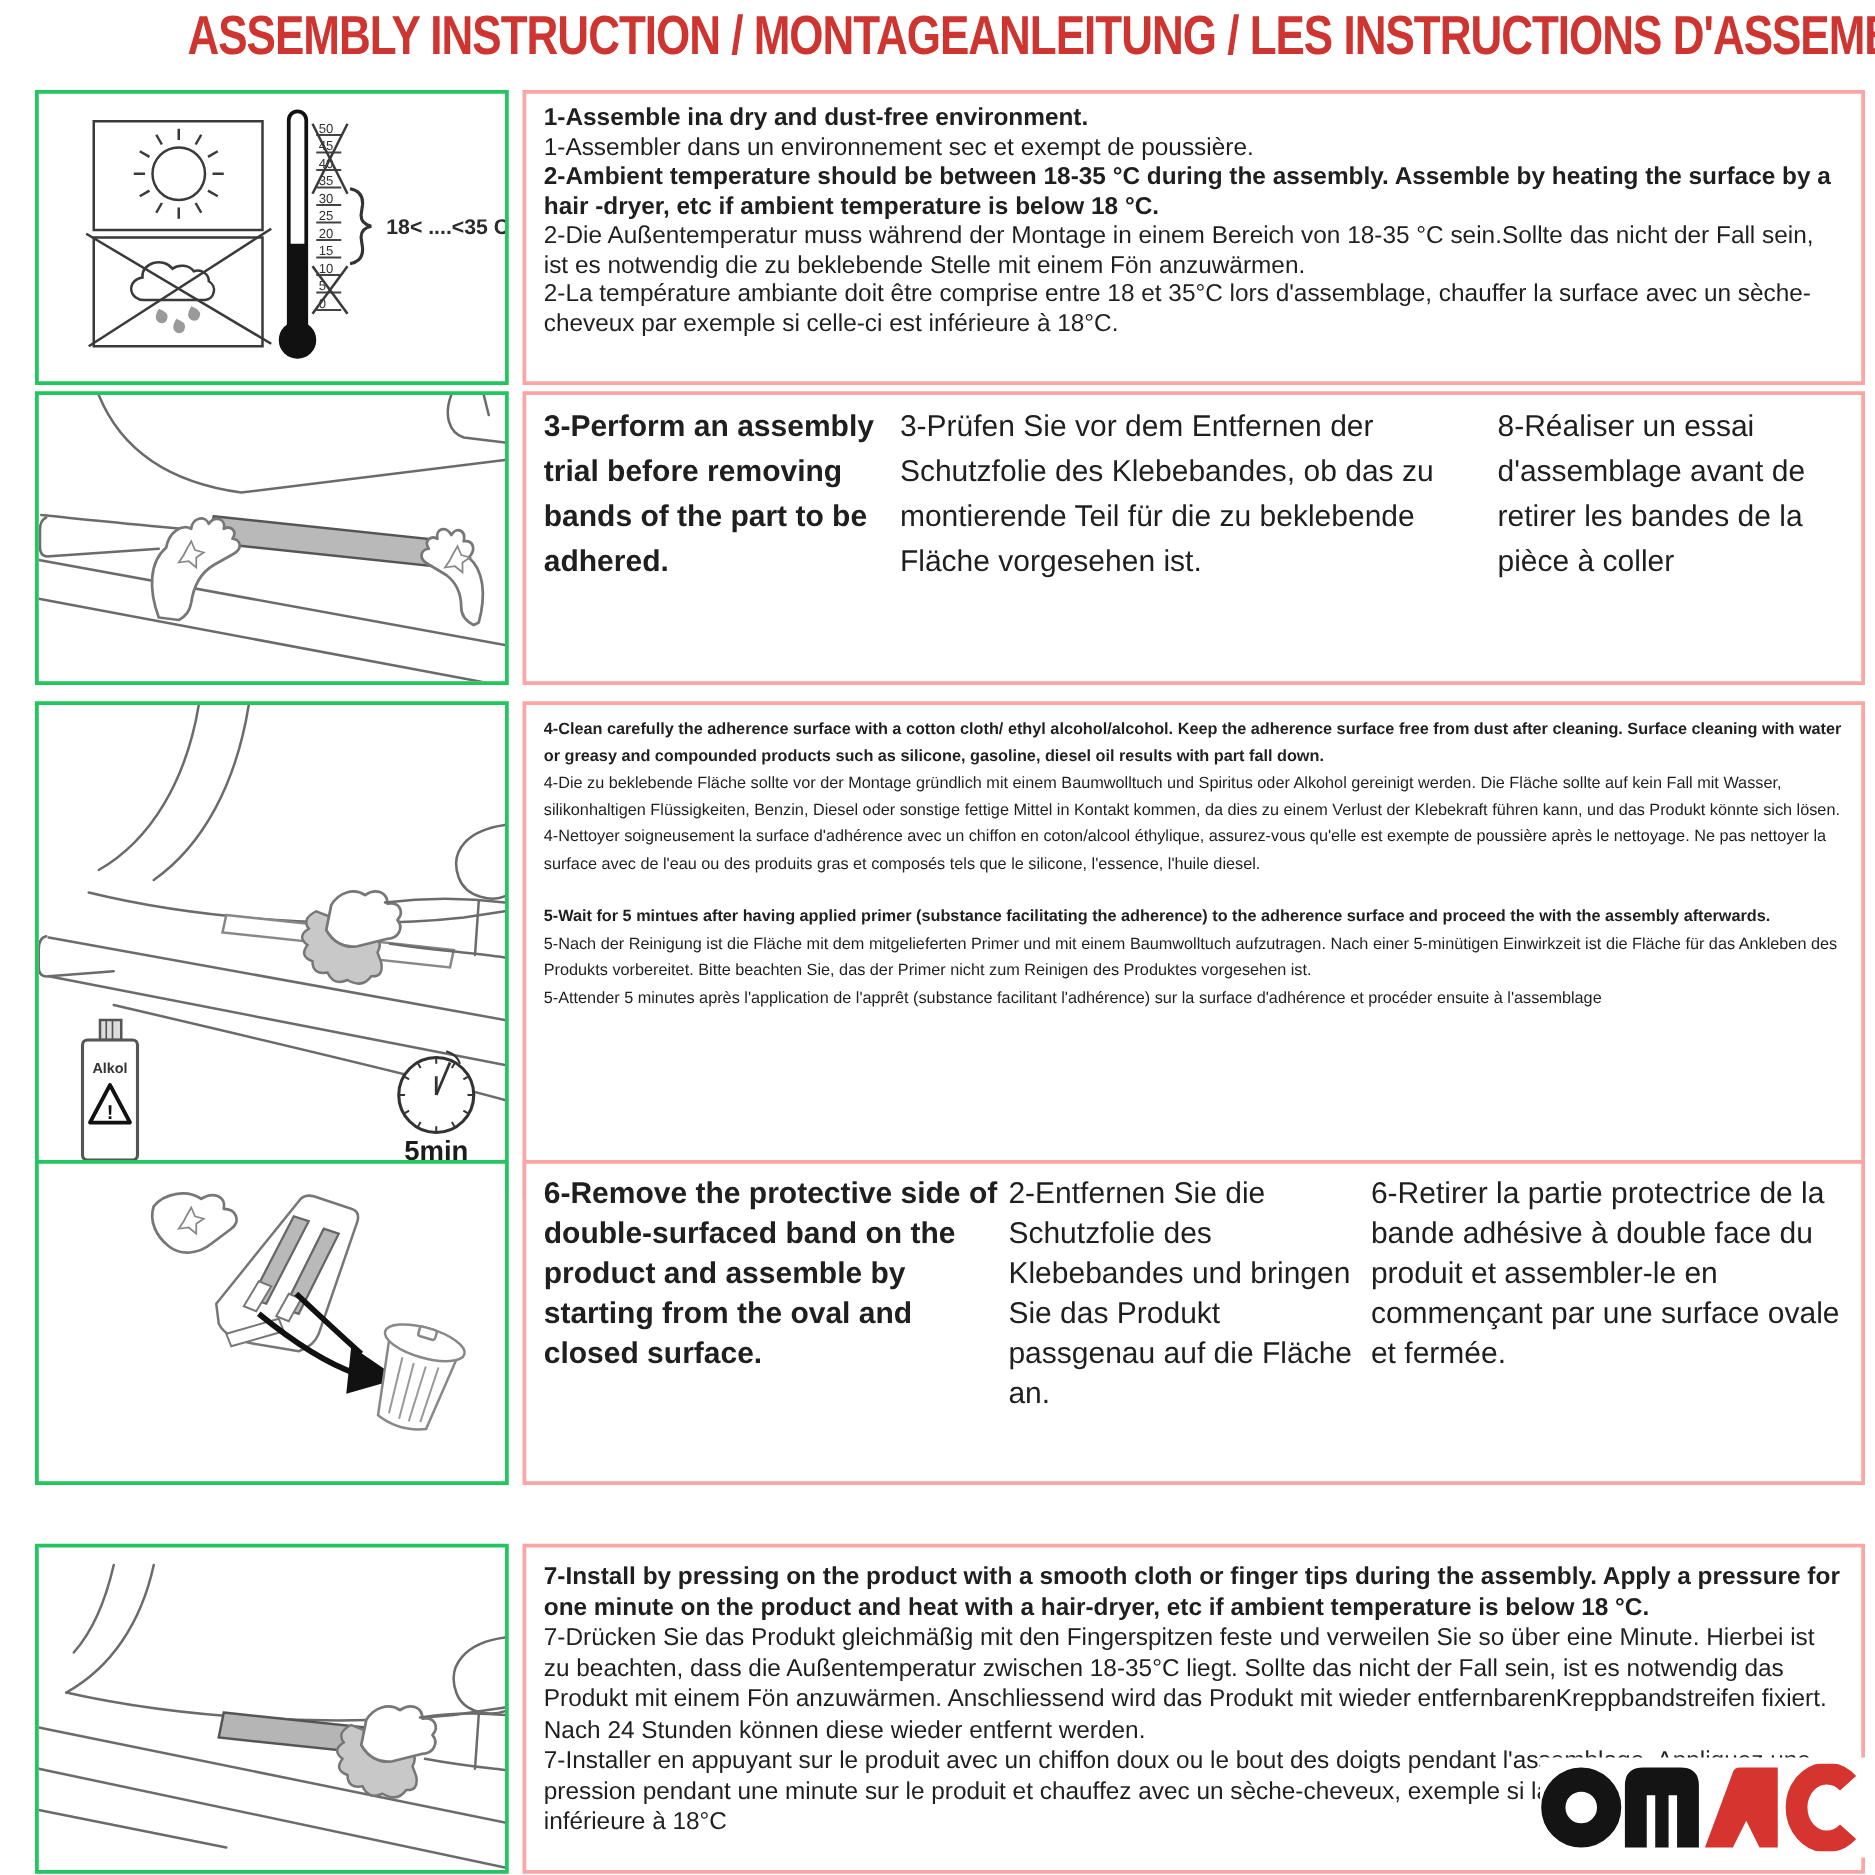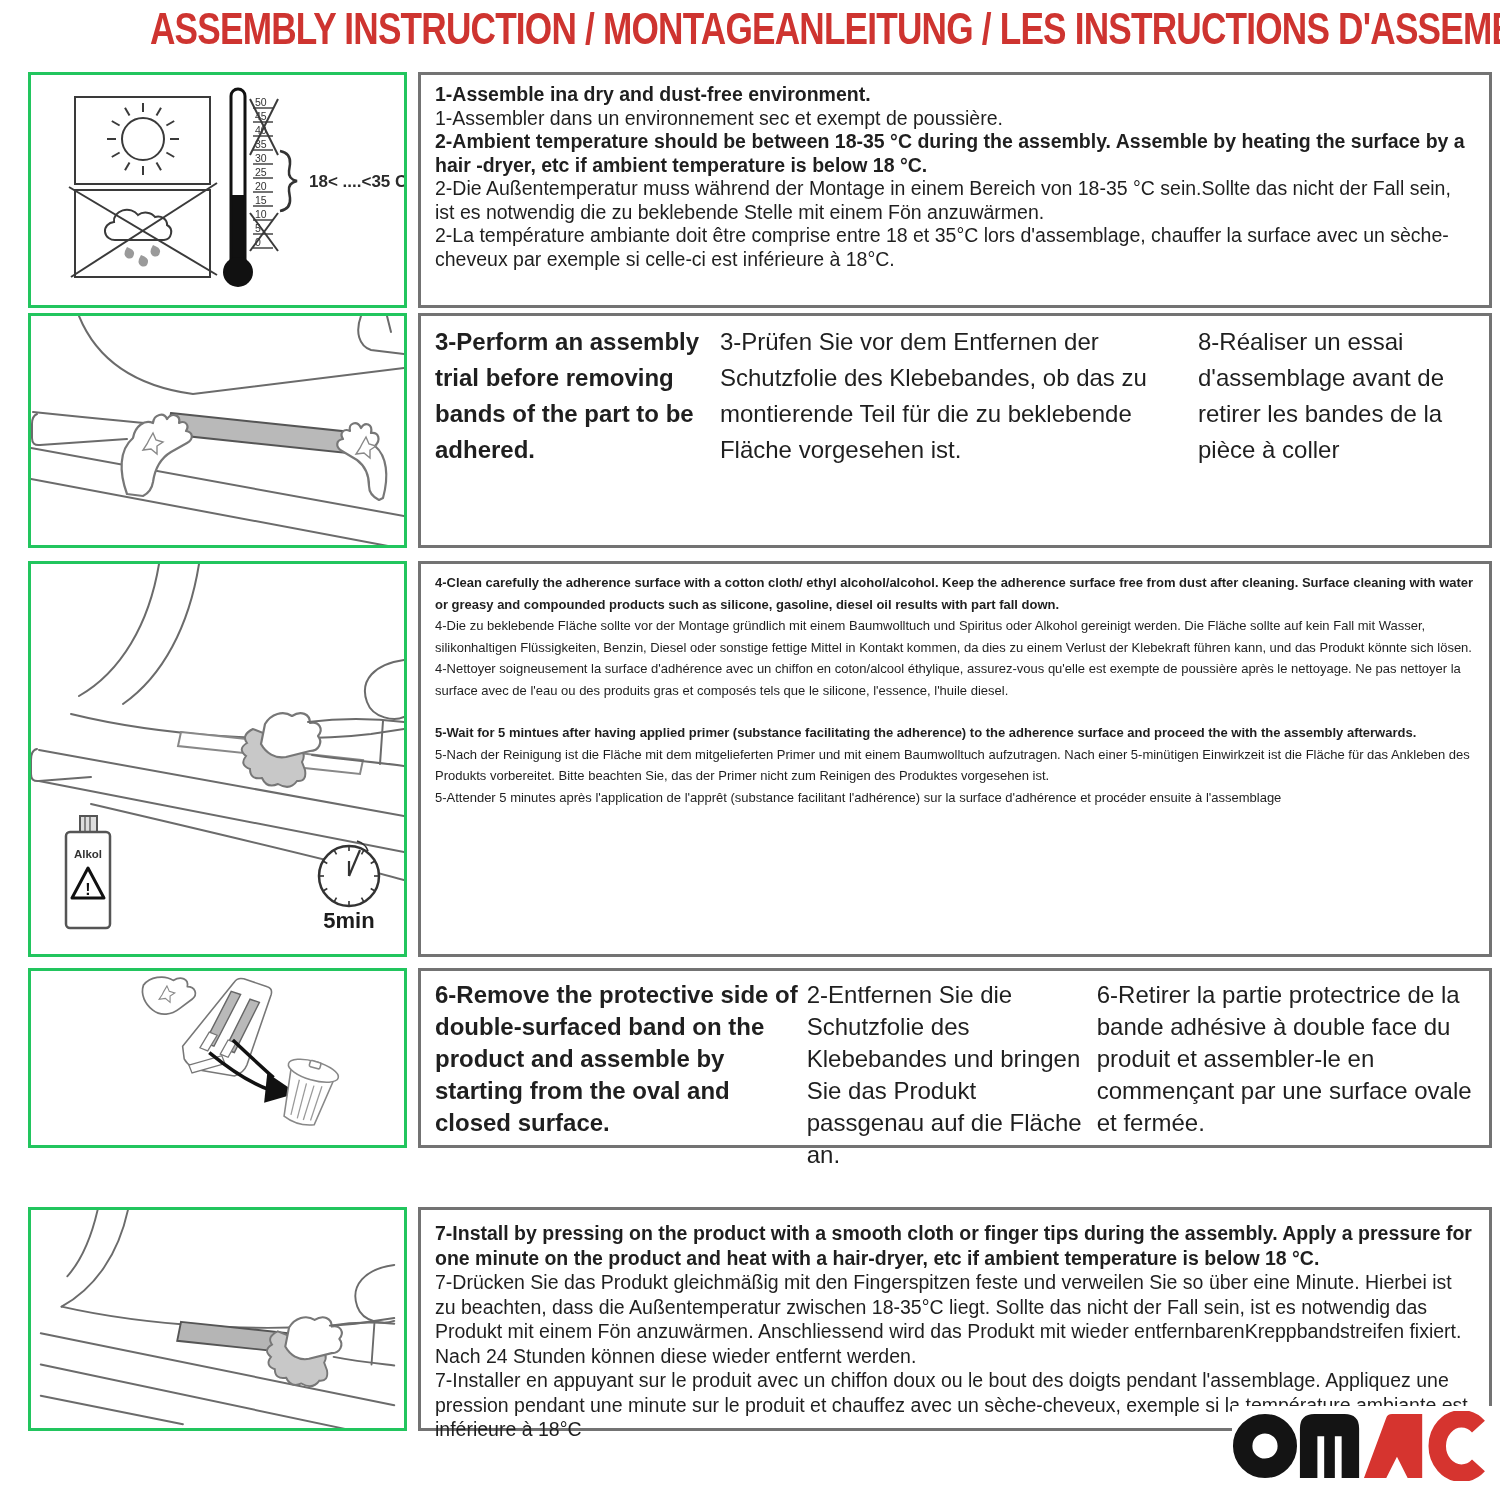--- a/index.html
+++ b/index.html
@@ -5,26 +5,26 @@
   html,body{margin:0;padding:0;background:#fff}
   .page{position:relative;width:1500px;height:1500px;background:#fff;overflow:hidden;
         font-family:"Liberation Sans",sans-serif;color:#1f1f1f}
   .title{position:absolute;top:4px;left:0;width:1500px;margin:0;text-align:center;
          font-size:44px;font-weight:bold;letter-spacing:-1px;white-space:nowrap;
          color:#ce3430;transform:scaleX(.8)}
   .row{position:absolute;left:0;width:1500px}
   .r1{top:72px;height:236px}
   .r2{top:313px;height:235px}
   .r3{top:561px;height:396px}
-  .r4{top:968px;height:180px}
-  .r5{top:1207px;height:224px}
+  .r4{top:928px;height:260px}
+  .r5{top:1235px;height:264px}
   .illus{position:absolute;left:28px;top:0;bottom:0;width:379px;margin:0;
          border:3px solid #22c55e;box-sizing:border-box;background:#fff}
   .illus svg{display:block;width:100%;height:100%}
-  .txt{position:absolute;left:418px;right:8px;top:0;bottom:0;border:3px solid #737373;
+  .txt{position:absolute;left:418px;right:8px;top:0;bottom:0;border:3px solid #fca5a5;
        box-sizing:border-box;padding:8px 14px;background:#fff}
   .txt p{margin:0}
   .txt .b{font-weight:bold}
   .s1 p{font-size:19.5px;line-height:23.5px}
   .s1 .gap{}
   .s2 p{font-size:24px;line-height:36px}
   .s3 p{font-size:13px;line-height:21.5px}
   .s3 .gap{margin-top:21px}
   .s4 p{font-size:24px;line-height:32px}
   .s5 p{font-size:19.5px;line-height:24.5px}

